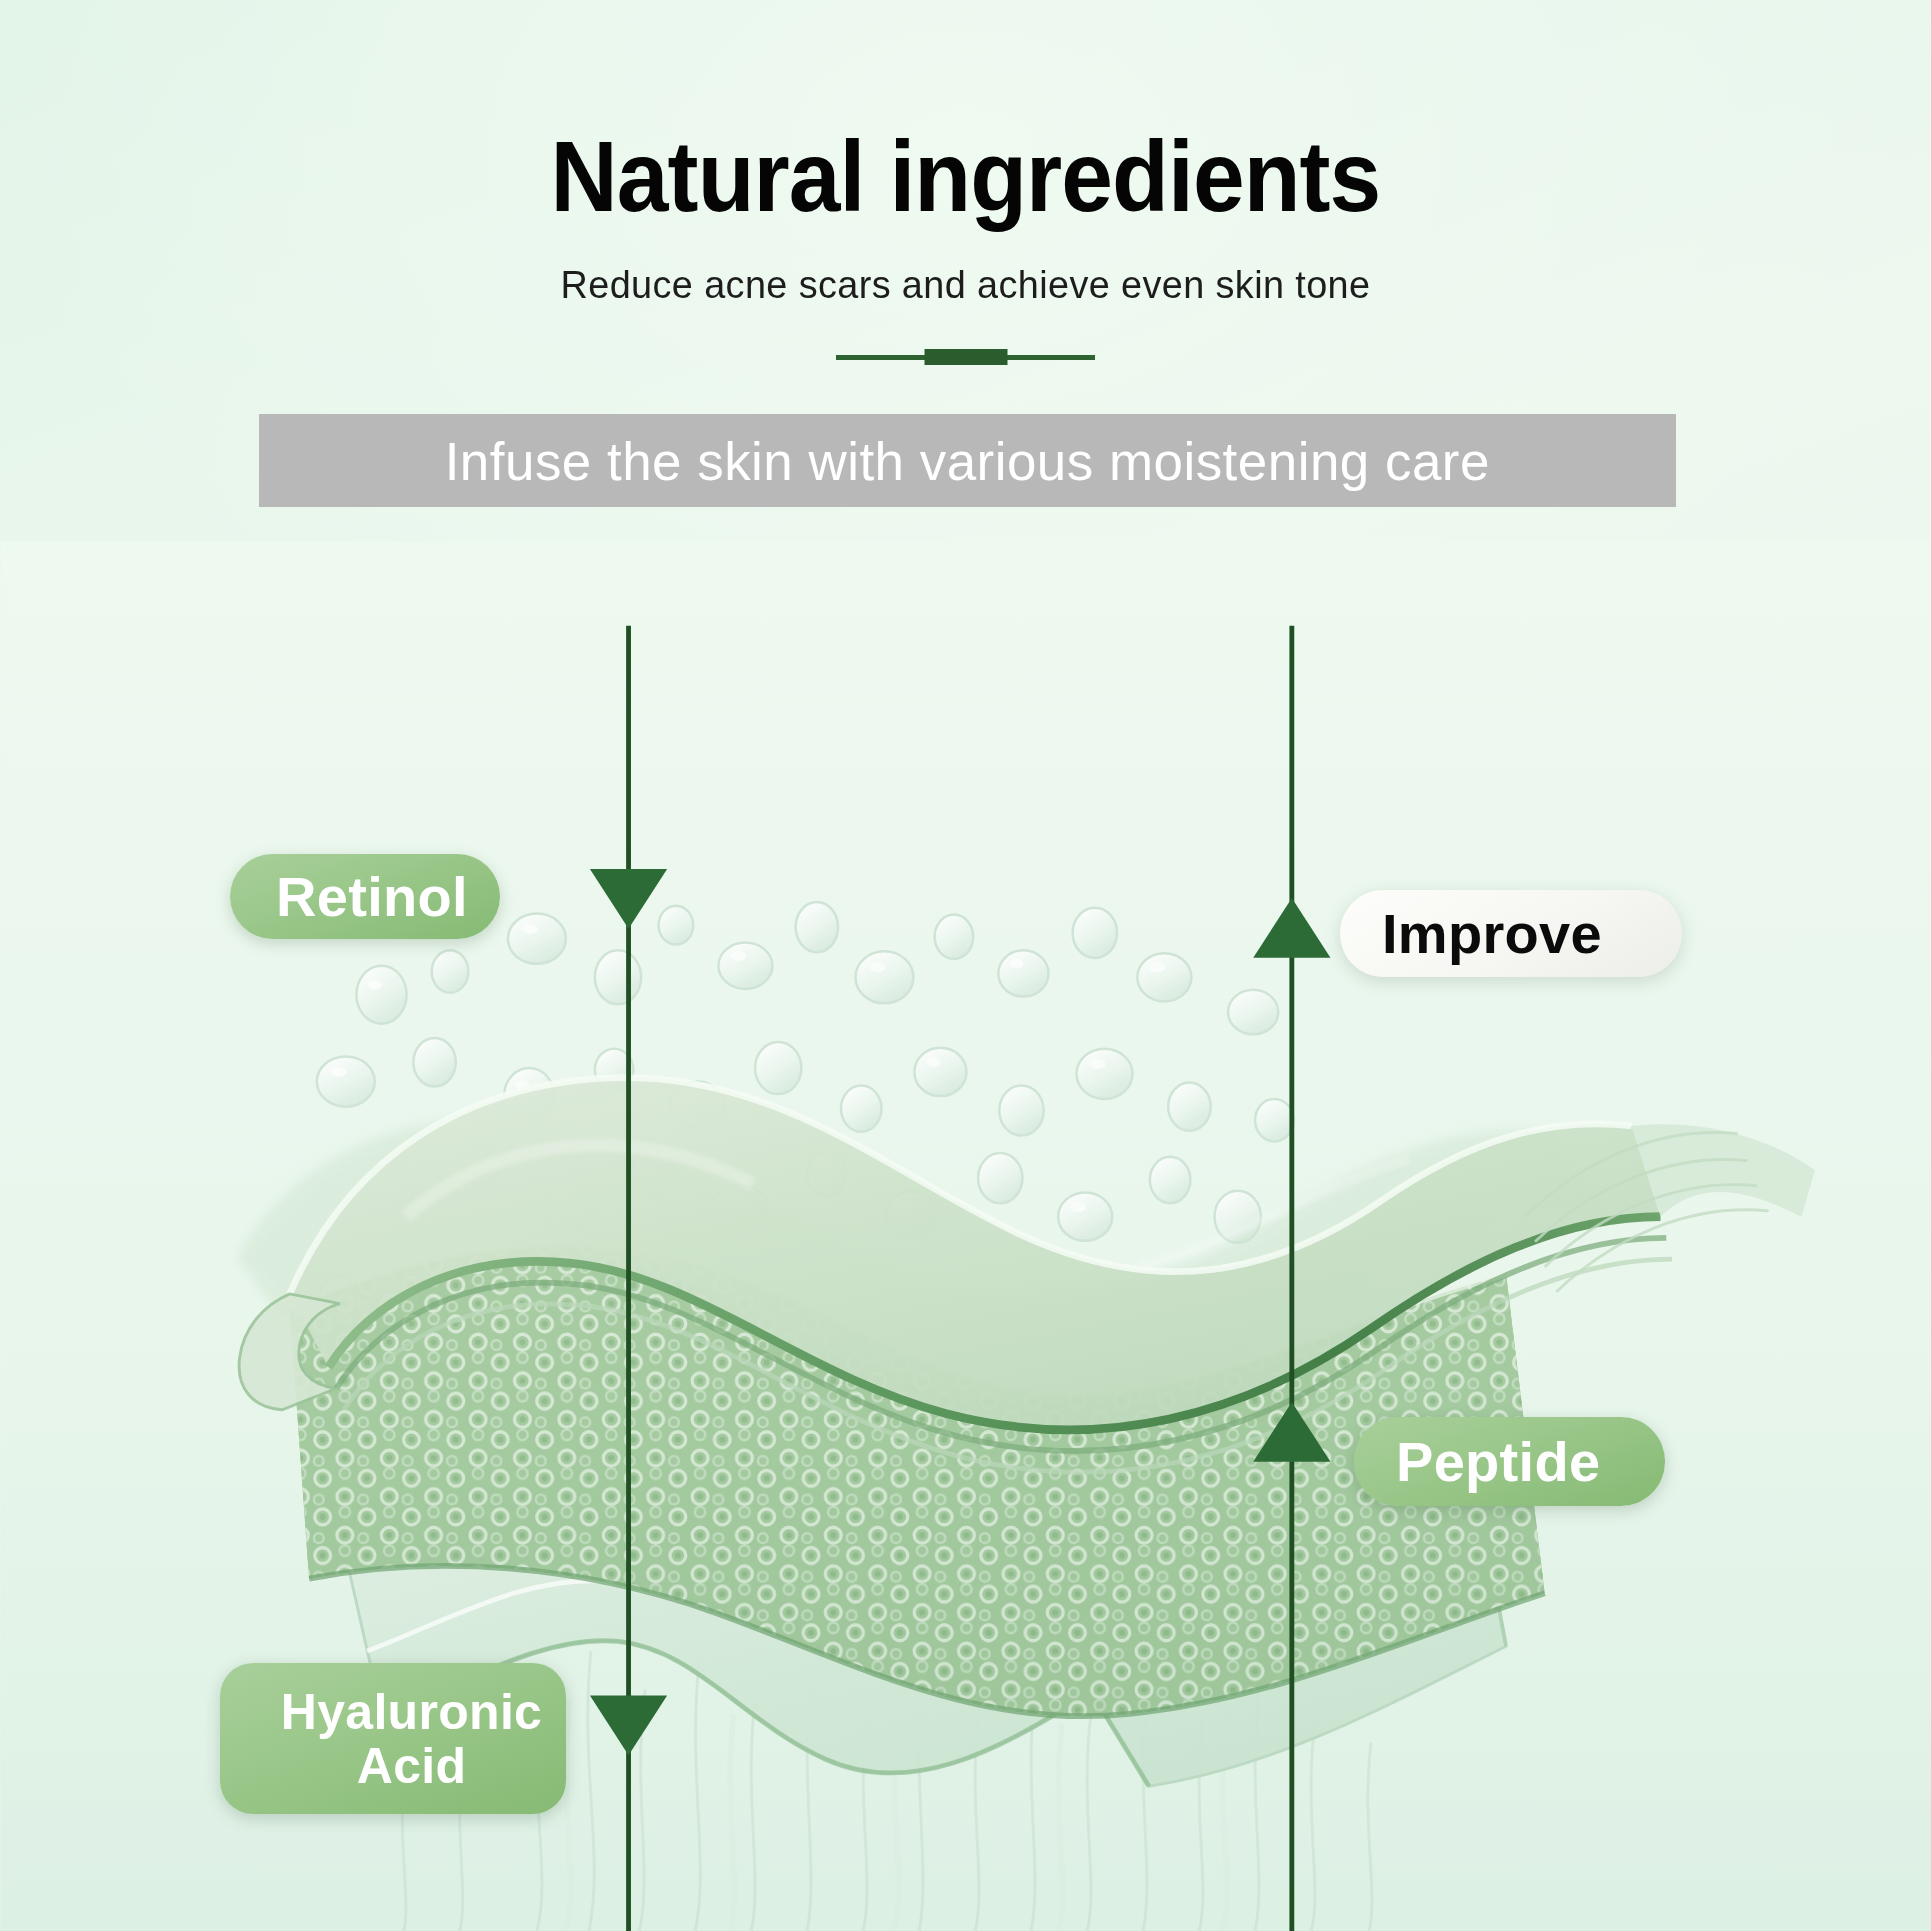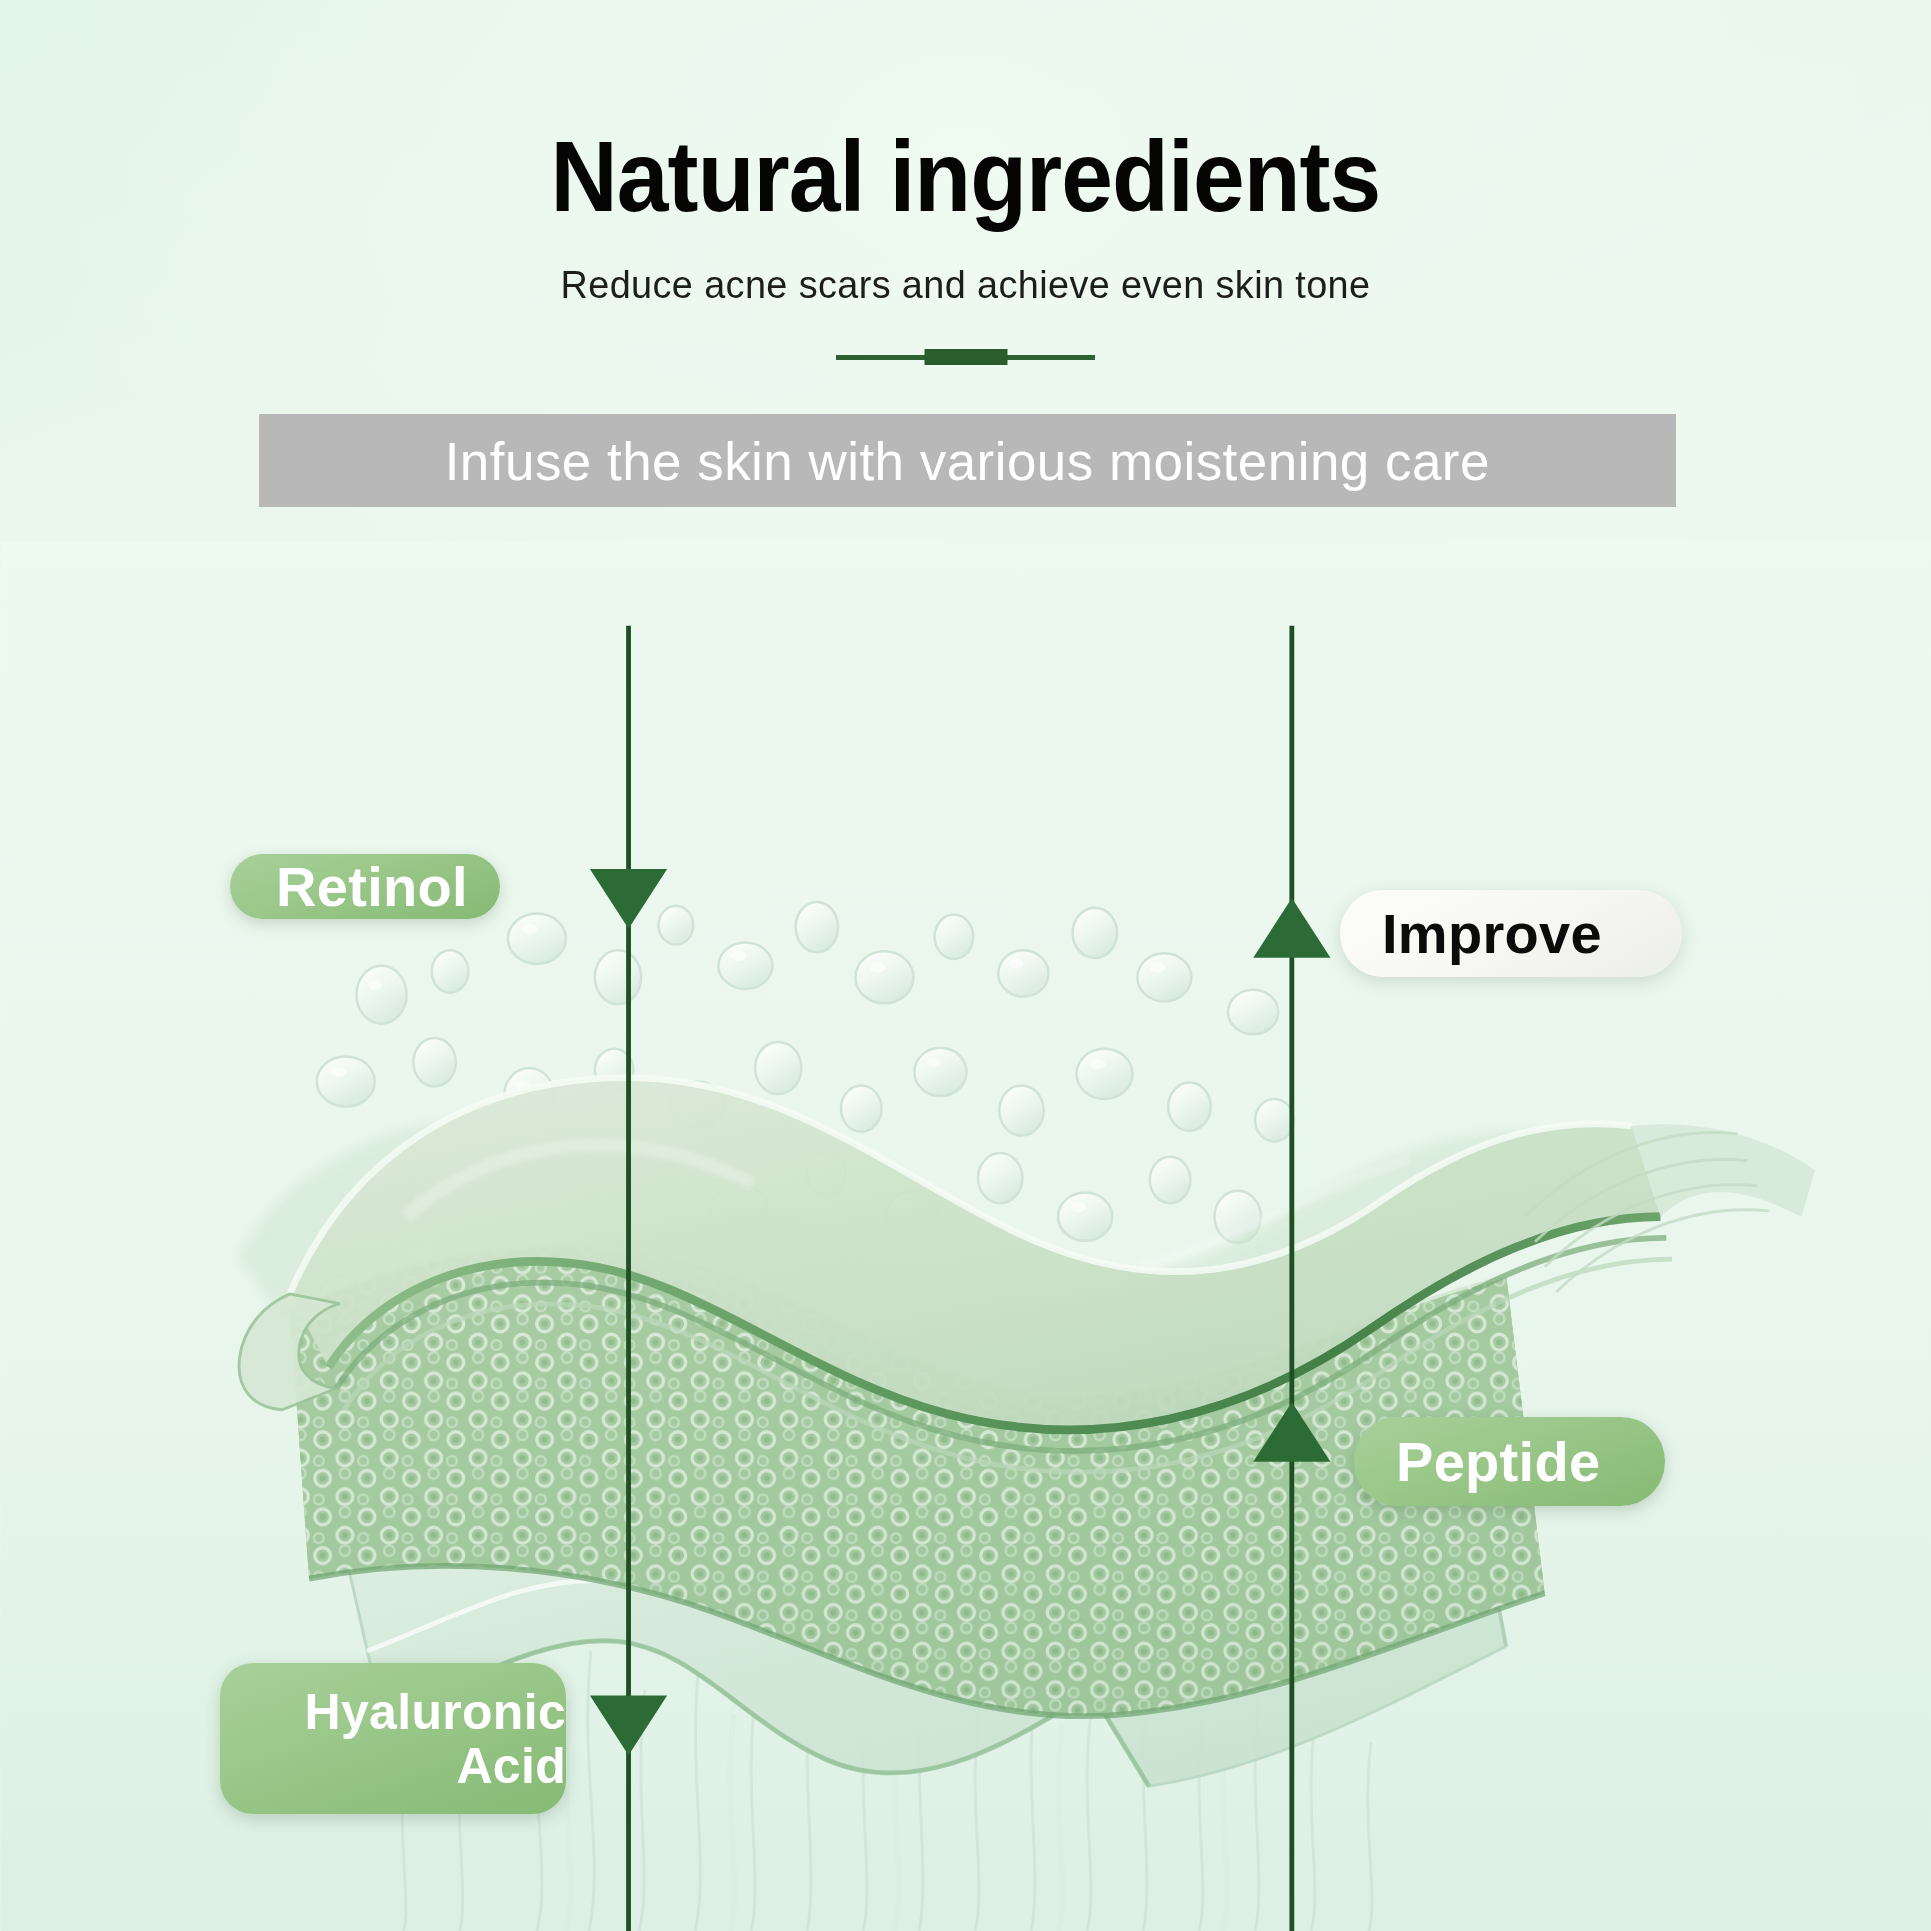--- a/index.html
+++ b/index.html
@@ -97,21 +97,21 @@
     font-weight:700;
     letter-spacing:0.3px;
     box-shadow:0 4.8px 15.4px rgba(60,90,60,0.22);
   }
   .badge-green {
     background:linear-gradient(160deg,#a8cf9a 0%, #9dc98d 35%, #86ba74 100%);
   }
 
   #badge-retinol {
     left:230px; top:854px;
-    width:270px; height:65px;
+    width:270px; height:85px;
     border-radius:44px;
     padding-left:46px;
     font-size:56px;
   }
   #badge-improve {
     left:1340px; top:890px;
     width:342px; height:87px;
     border-radius:44px;
     padding-left:42px;
     font-size:56px;
@@ -127,21 +127,21 @@
     font-size:56px;
   }
   #badge-ha {
     left:220px; top:1663px;
     width:346px; height:151px;
     border-radius:33px;
     padding-left:37px;
     font-size:50px;
     line-height:1.08;
     flex-direction:column;
-    align-items:flex-end;
+    align-items:center;
     justify-content:center;
   }
 </style>
 </head>
 <body>
 
 <div id="page"></div>
 
 <div class="hdr">
   <div class="title">Natural ingredients</div>

